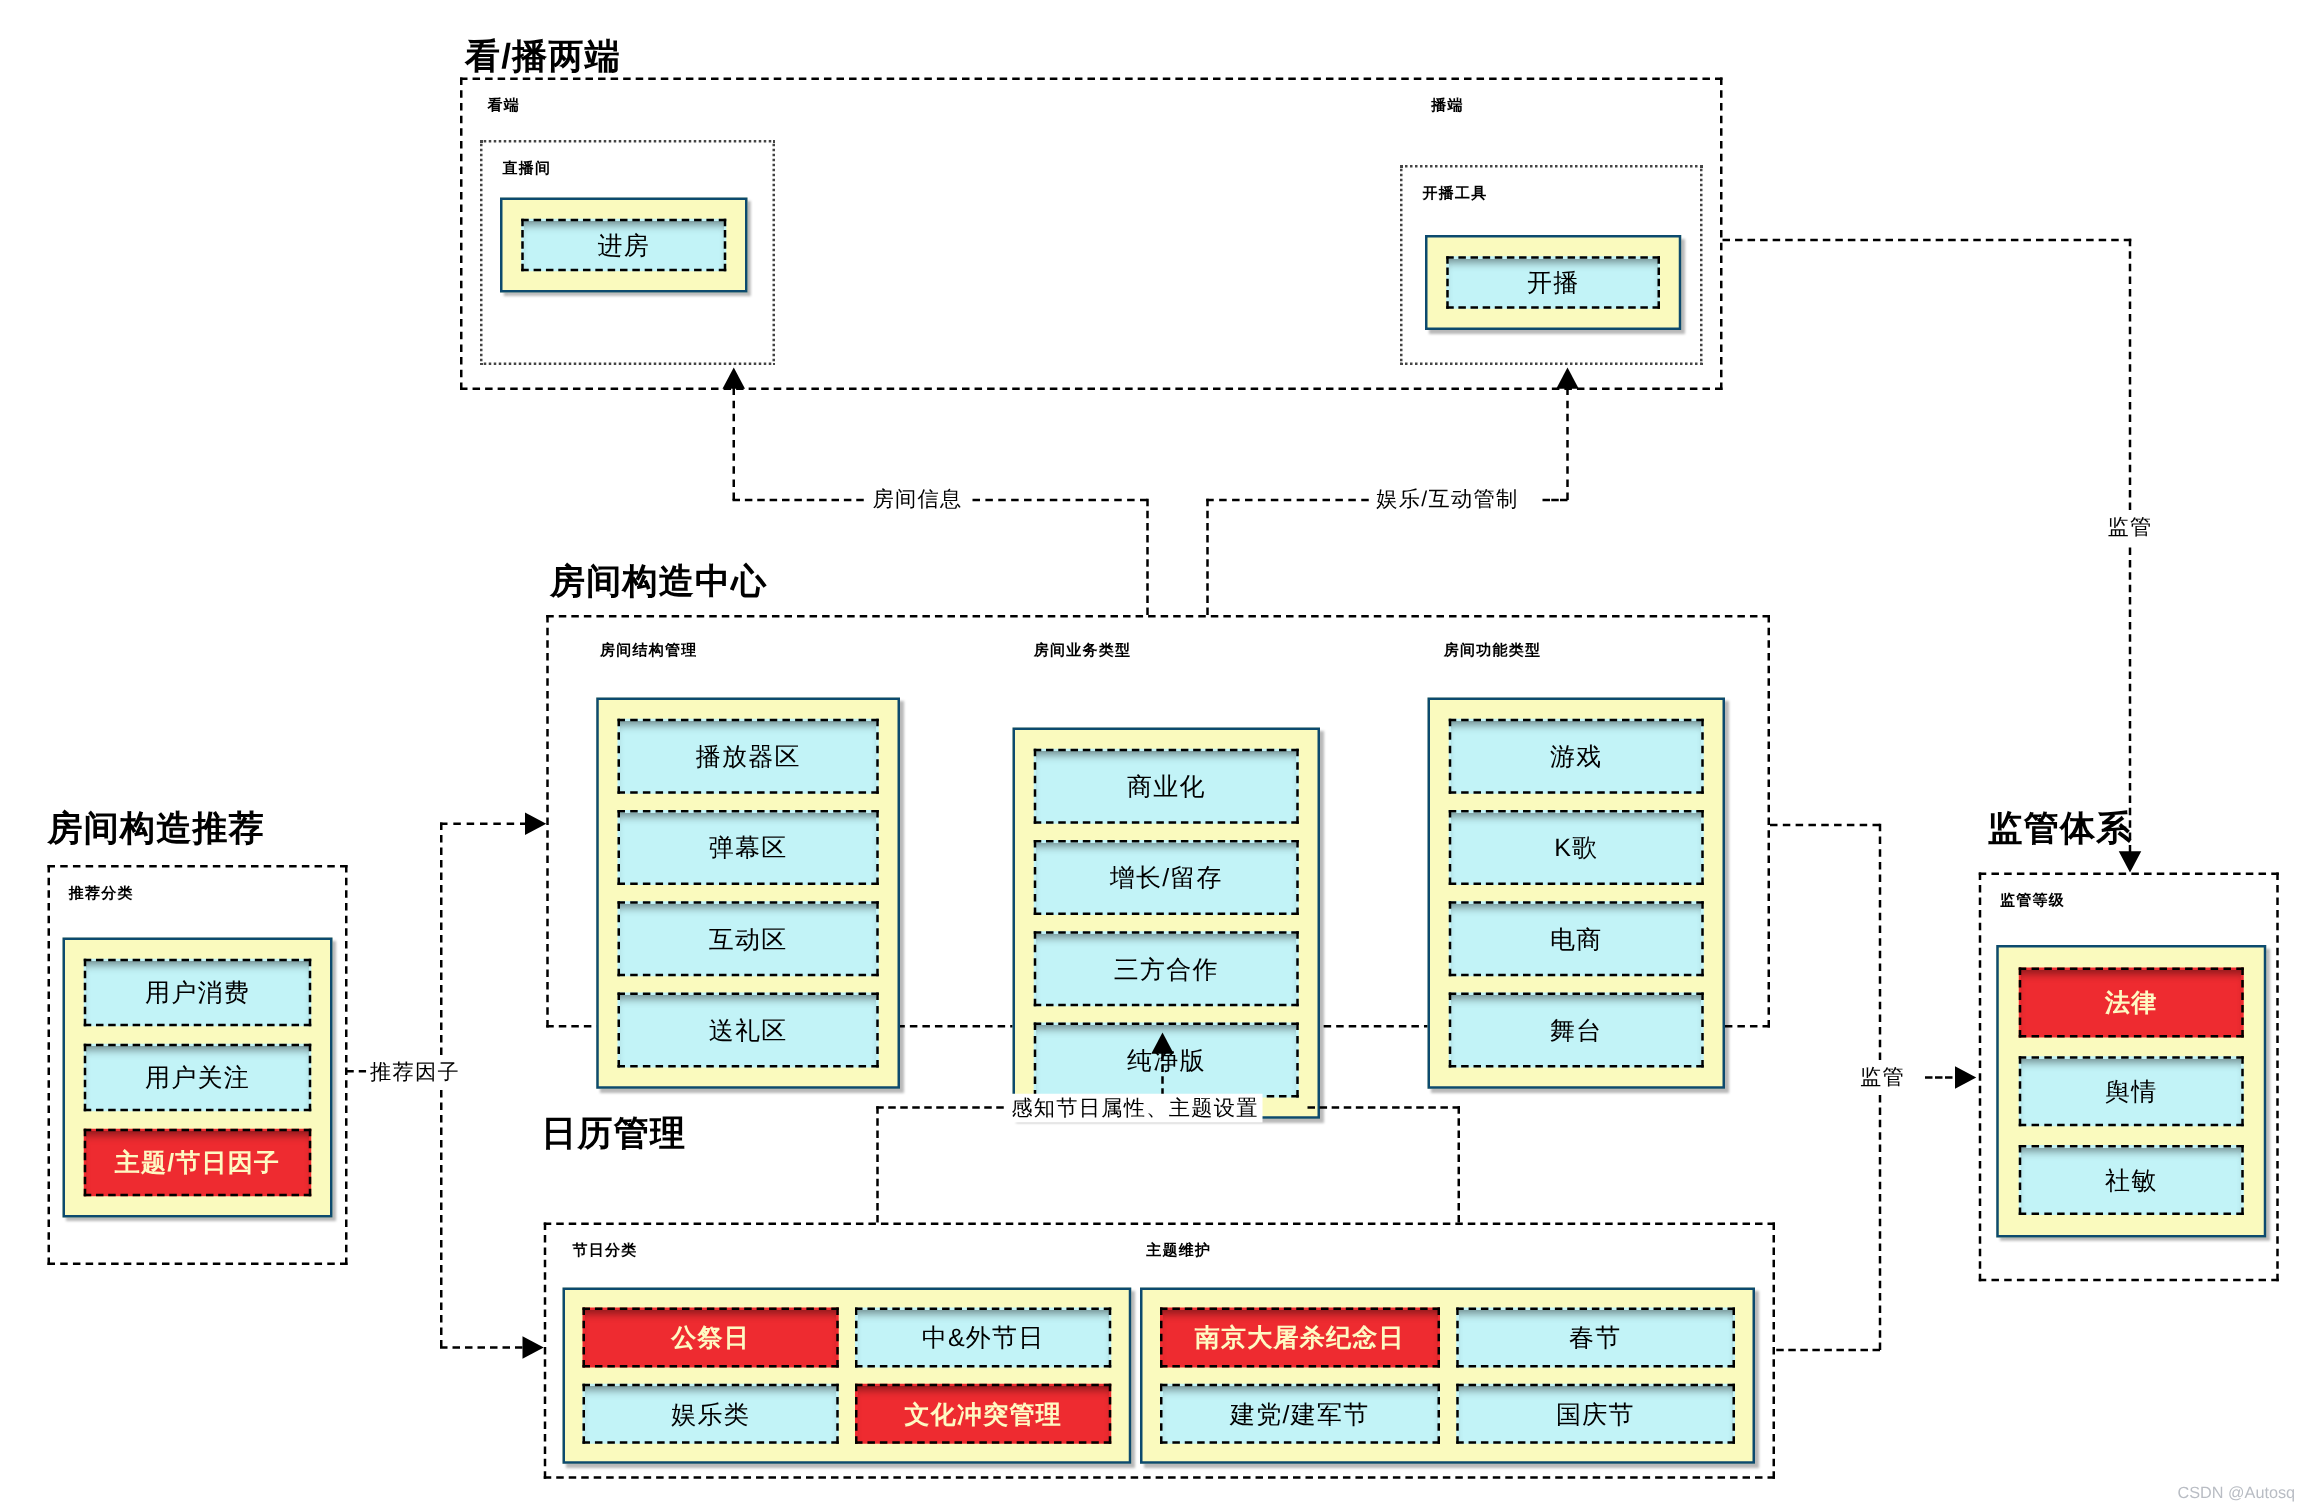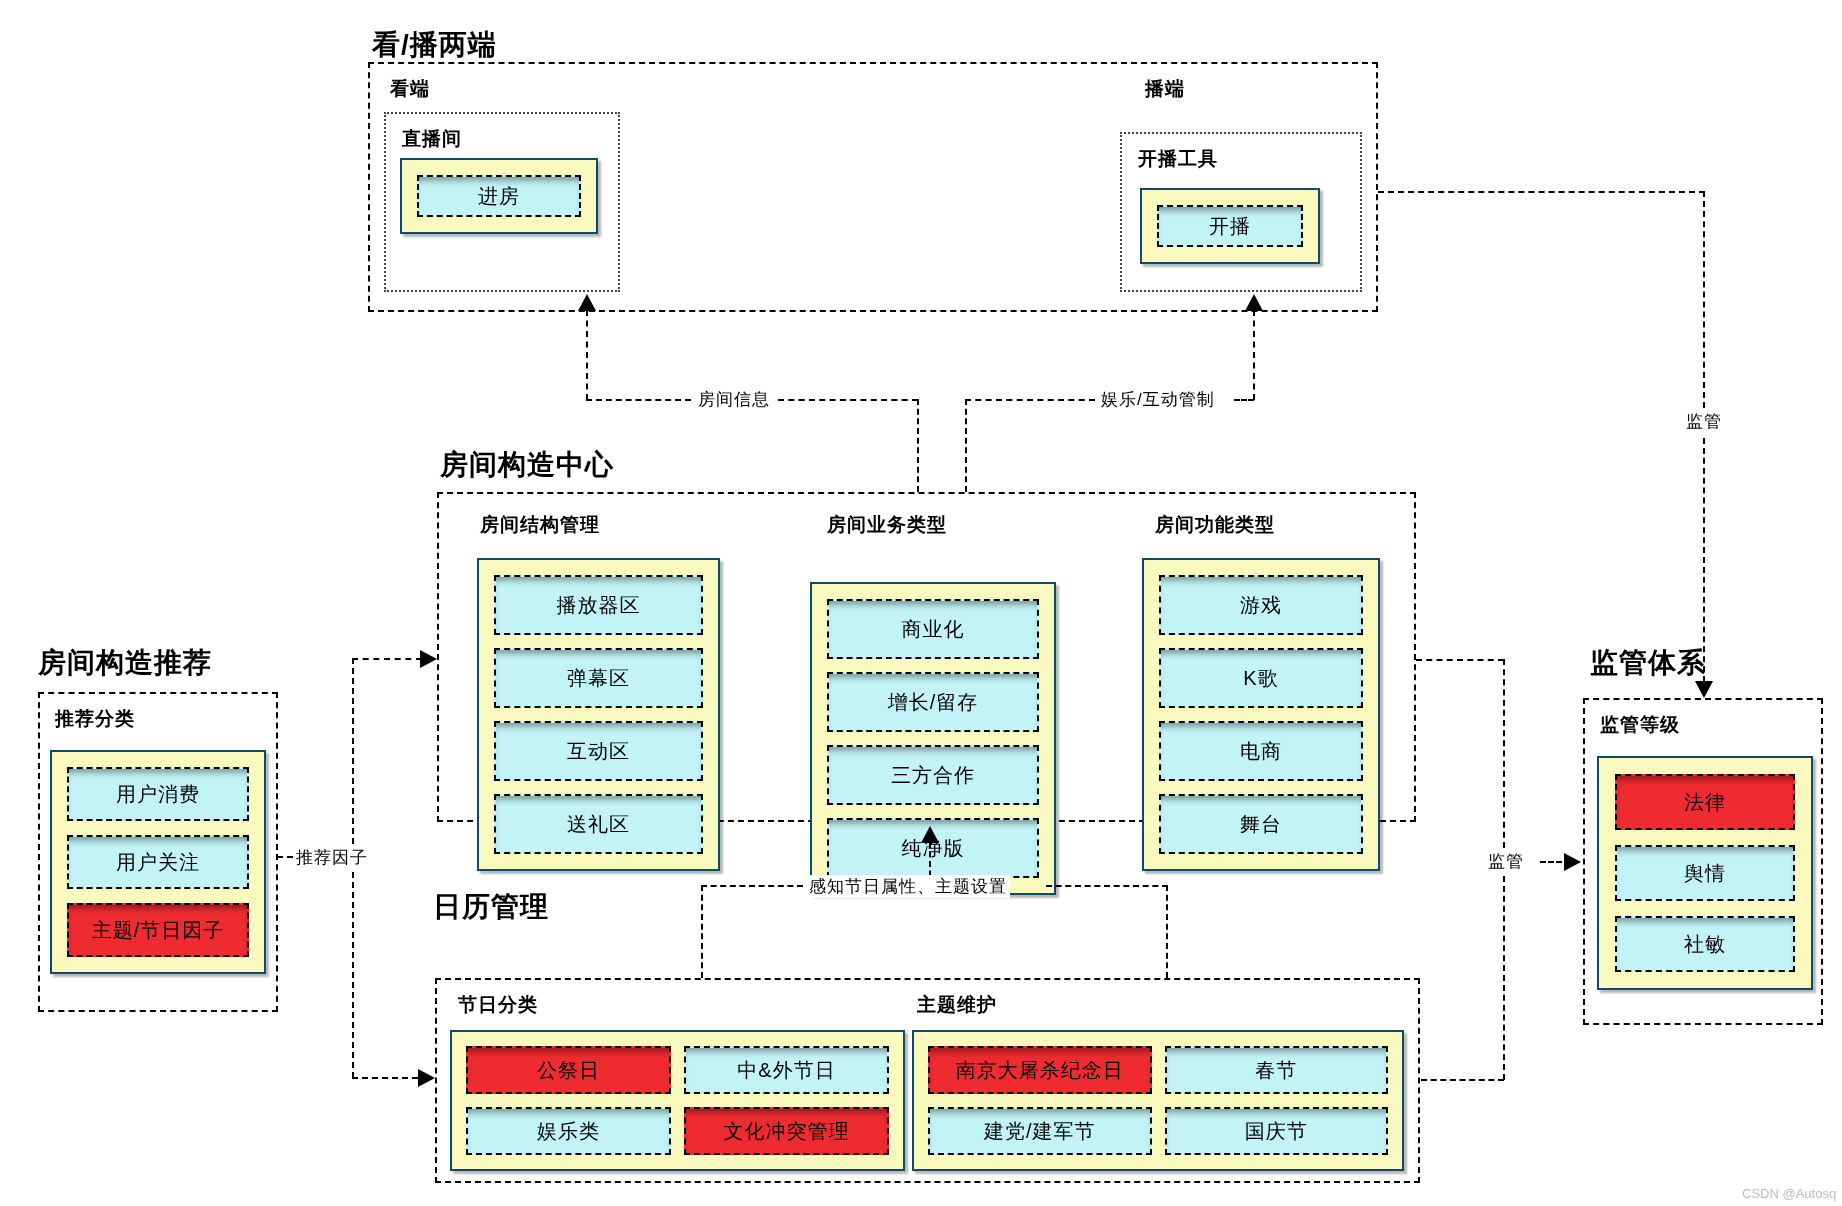--- a/index.html
+++ b/index.html
@@ -6,37 +6,37 @@
   html,body { background:#ffffff; }
   .canvas {
     position: relative;
     width: 1842px; height: 1206px;
     background: #ffffff;
     font-family: "Liberation Sans", sans-serif;
     color: #000;
     overflow: hidden;
   }
   .section-title { position:absolute; font-size:28px; font-weight:600; letter-spacing:1px; }
-  .group-label   { position:absolute; font-size:19px; font-weight:600; letter-spacing:1px; }
+  .group-label   { position:absolute; font-size:12px; font-weight:600; letter-spacing:1px; }
   .dashed-box { position:absolute; border:2px dashed #000; background:transparent; }
   .dotted-box { position:absolute; border:2px dotted #444; background:transparent; }
   .yellow {
     position:absolute; background:#fafabe; border:2px solid #0c4a6e;
     box-shadow: 3px 3px 2px rgba(0,0,0,.28);
     display:flex; flex-direction:column; gap:13px; padding:15px;
   }
   .yellow.grid { display:grid; grid-template-columns:1fr 1fr; gap:13px; padding:14px; }
   .item {
     border:2px dashed #000;
     background:#c2f3f7;
     box-shadow: inset 0 7px 7px -4px rgba(0,0,0,.42);
     display:flex; align-items:center; justify-content:center;
     font-size:20px; letter-spacing:1px;
   }
-  .item.red { background:#ee2b30; color:#000000; font-weight:normal; }
+  .item.red { background:#ee2b30; color:#fef9c3; font-weight:bold; }
   .h46 { height:60px; }
   .h48 { height:48px; }
   .h54 { height:54px; }
   .h56 { height:56px; }
   .hline { position:absolute; border-top:2px dashed #000; height:0; }
   .vline { position:absolute; border-left:2px dashed #000; width:0; }
   .arrow-up    { position:absolute; width:0; height:0; border-left:9px solid transparent; border-right:9px solid transparent; border-bottom:17px solid #000; }
   .arrow-down  { position:absolute; width:0; height:0; border-left:9px solid transparent; border-right:9px solid transparent; border-top:17px solid #000; }
   .arrow-right { position:absolute; width:0; height:0; border-top:9px solid transparent; border-bottom:9px solid transparent; border-left:17px solid #000; }
   .edge-label { position:absolute; font-size:17px; background:#fff; padding:0 3px; white-space:nowrap; letter-spacing:1px; }
@@ -53,21 +53,21 @@
   <div class="group-label" style="left:390px; top:76px;">看端</div>
   <div class="dotted-box" style="left:384px; top:112px; width:236px; height:180px;"></div>
   <div class="group-label" style="left:402px; top:126px;">直播间</div>
   <div class="yellow" style="left:400px; top:158px; width:198px; height:76px;">
     <div class="item" style="height:44px;">进房</div>
   </div>
 
   <div class="group-label" style="left:1145px; top:76px;">播端</div>
   <div class="dotted-box" style="left:1120px; top:132px; width:242px; height:160px;"></div>
   <div class="group-label" style="left:1138px; top:146px;">开播工具</div>
-  <div class="yellow" style="left:1140px; top:188px; width:180px; height:76px;">
+  <div class="yellow" style="left:1140px; top:188px; width:205px; height:76px;">
     <div class="item" style="height:44px;">开播</div>
   </div>
 
   <div class="section-title" style="left:440px; top:446px;">房间构造中心</div>
   <div class="dashed-box" style="left:437px; top:492px; width:979px; height:330px;"></div>
 
   <div class="group-label" style="left:480px; top:512px;">房间结构管理</div>
   <div class="yellow" style="left:477px; top:558px; width:243px;">
     <div class="item h46">播放器区</div>
     <div class="item h46">弹幕区</div>

